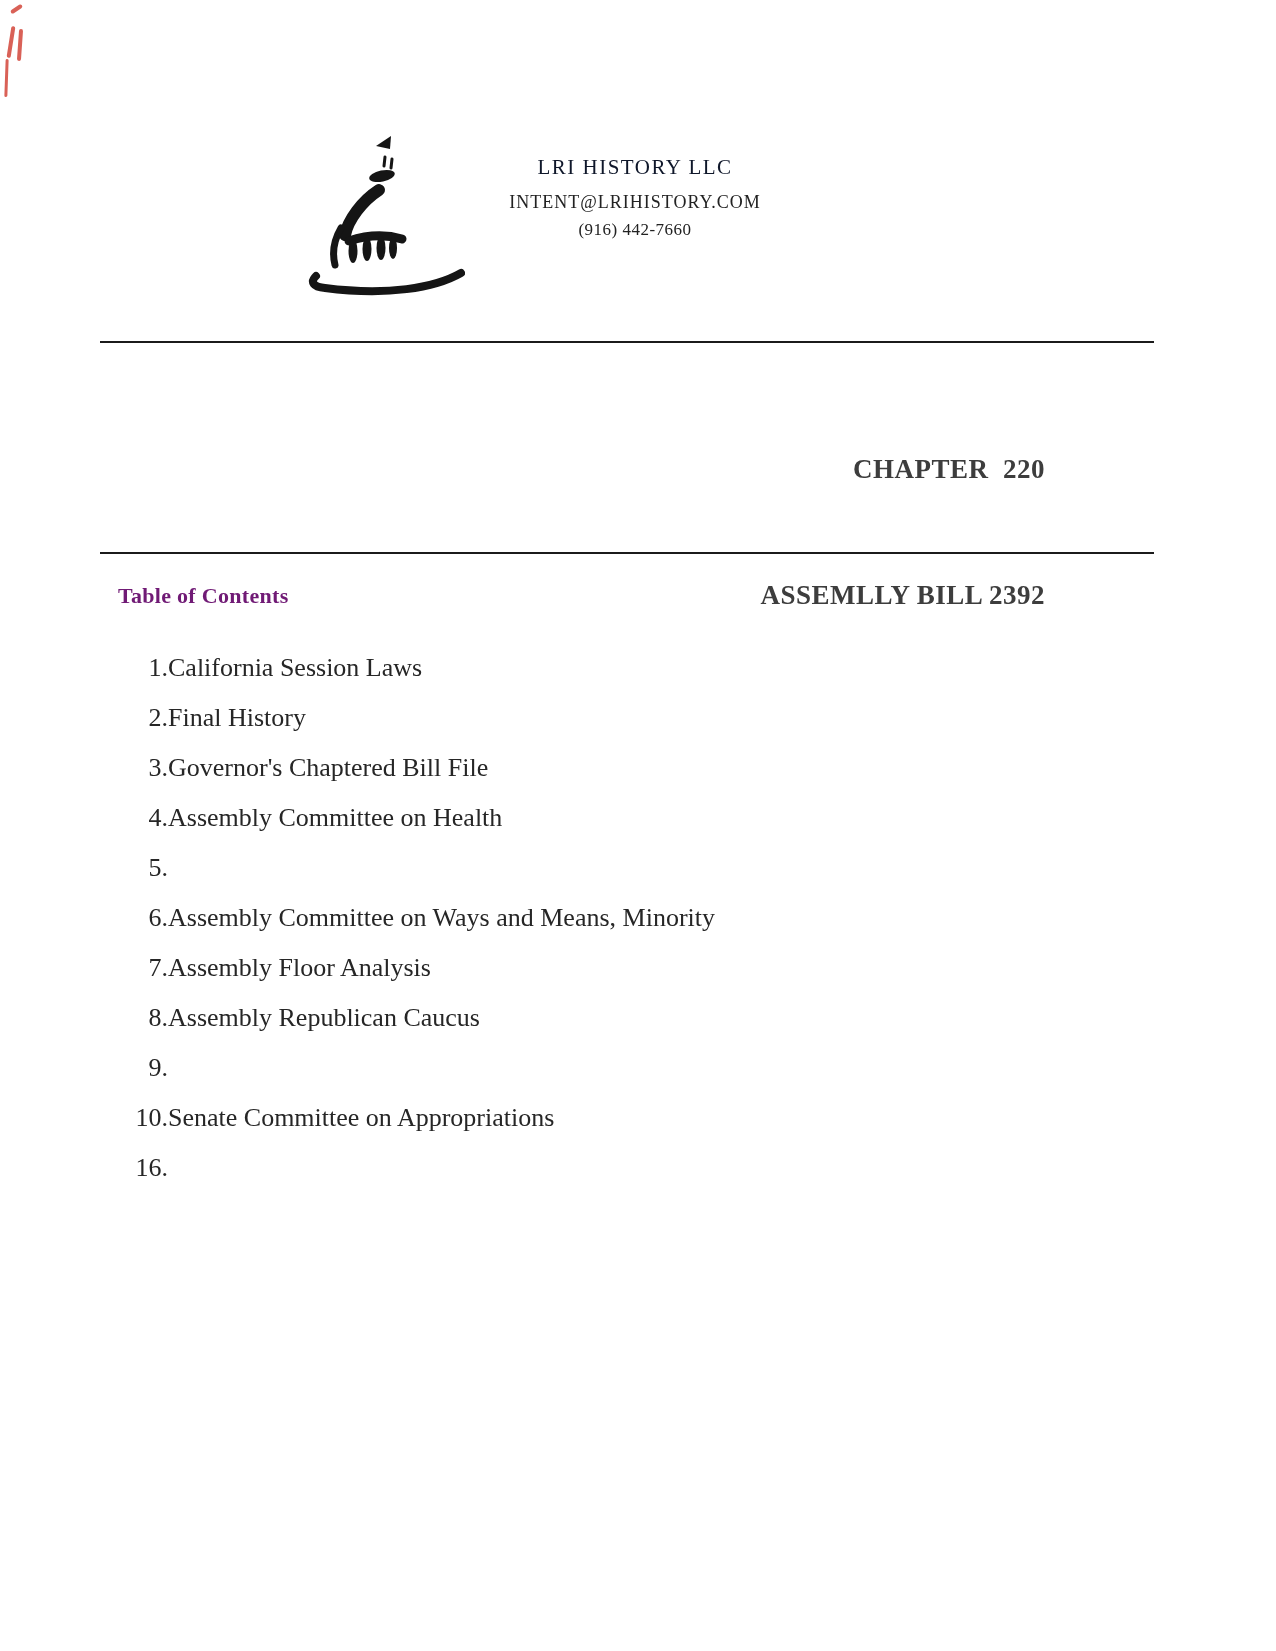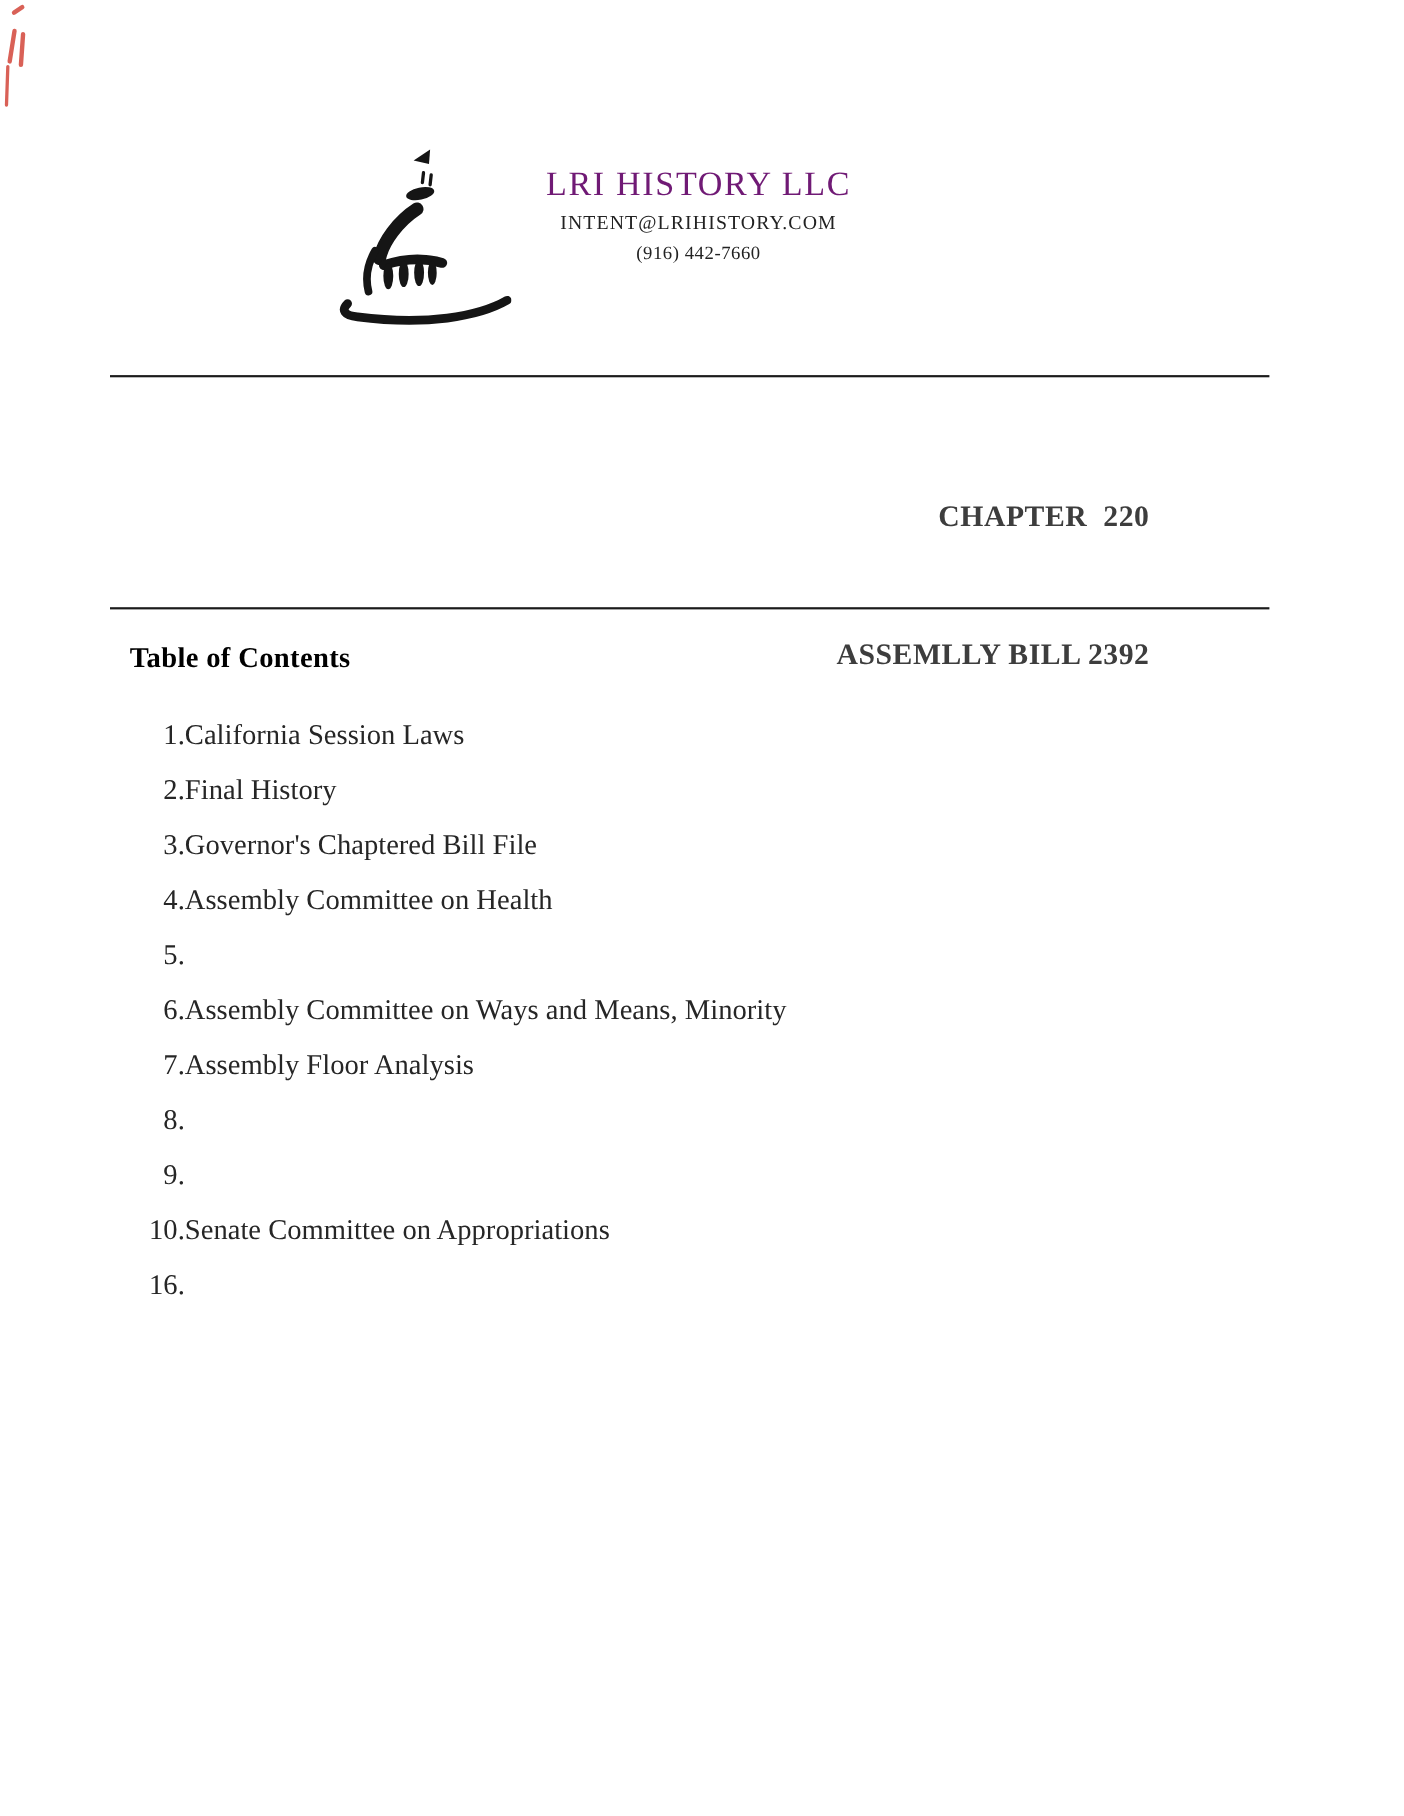--- a/index.html
+++ b/index.html
@@ -15,41 +15,41 @@
   
   .ink-mark { position:absolute; background:#cf3a2d; border-radius:2px; opacity:.8; }
   .ink-mark.m1 { left:10px; top:7px;  width:13px; height:4px; transform:rotate(-34deg); }
   .ink-mark.m2 { left:9px;  top:26px; width:4px;  height:32px; transform:rotate(9deg); }
   .ink-mark.m3 { left:18px; top:29px; width:4px;  height:32px; transform:rotate(4deg); }
   .ink-mark.m4 { left:5px;  top:59px; width:3px;  height:38px; transform:rotate(2deg); }
 
   
   .logo { position:absolute; left:295px; top:116px; width:170px; height:192px; }
   .contact { position:absolute; left:440px; top:146px; width:390px; text-align:center; color:#1e1e1e; }
-  .company { font-size:31px; line-height:42px; letter-spacing:1.5px; color:#701a75; }
+  .company { font-size:21px; line-height:42px; letter-spacing:1.5px; color:#0f172a; }
   .contact-line { font-size:18px; line-height:28px; letter-spacing:1px; color:#222; }
   .contact-line.phone { font-size:17px; letter-spacing:.5px; }
 
   
   .rule { position:absolute; left:100px; width:1054px; height:2px; background:#1b1b1b; }
   .rule-1 { top:341px; }
   .rule-2 { top:552px; }
 
   
   .title-block {
     position:absolute; right:231px; top:364px;
     text-align:right; color:#3d3d3d;
     font-weight:bold; font-size:27px; line-height:42px;
     letter-spacing:.5px; white-space:pre-wrap;
   }
 
   
   .toc-heading {
     position:absolute; left:118px; top:583px;
-    font-size:26px; font-weight:bold; color:#000000; letter-spacing:.3px;
+    font-size:22px; font-weight:bold; color:#701a75; letter-spacing:.3px;
   }
   .toc-list { position:absolute; left:0; top:652px; width:1100px; }
   .toc-row { display:flex; margin-bottom:19px; font-size:26px; line-height:31px; color:#262626; }
   .toc-num { width:168px; text-align:right; flex:0 0 168px; }
   .toc-label { }
 </style>
 </head>
 <body>
 
 <div class="page">
@@ -126,20 +126,21 @@
     <div class="toc-row">
       <span class="toc-num">6.</span>
       <span class="toc-label">Assembly Committee on Ways and Means, Minority</span>
     </div>
     <div class="toc-row">
       <span class="toc-num">7.</span>
       <span class="toc-label">Assembly Floor Analysis</span>
     </div>
     <div class="toc-row">
       <span class="toc-num">8.</span>
+      <span class="toc-label">Assembly Republican Caucus</span>
     </div>
     <div class="toc-row">
       <span class="toc-num">9.</span>
     </div>
     <div class="toc-row">
       <span class="toc-num">10.</span>
       <span class="toc-label">Senate Committee on Appropriations</span>
     </div>
     <div class="toc-row">
       <span class="toc-num">16.</span>

